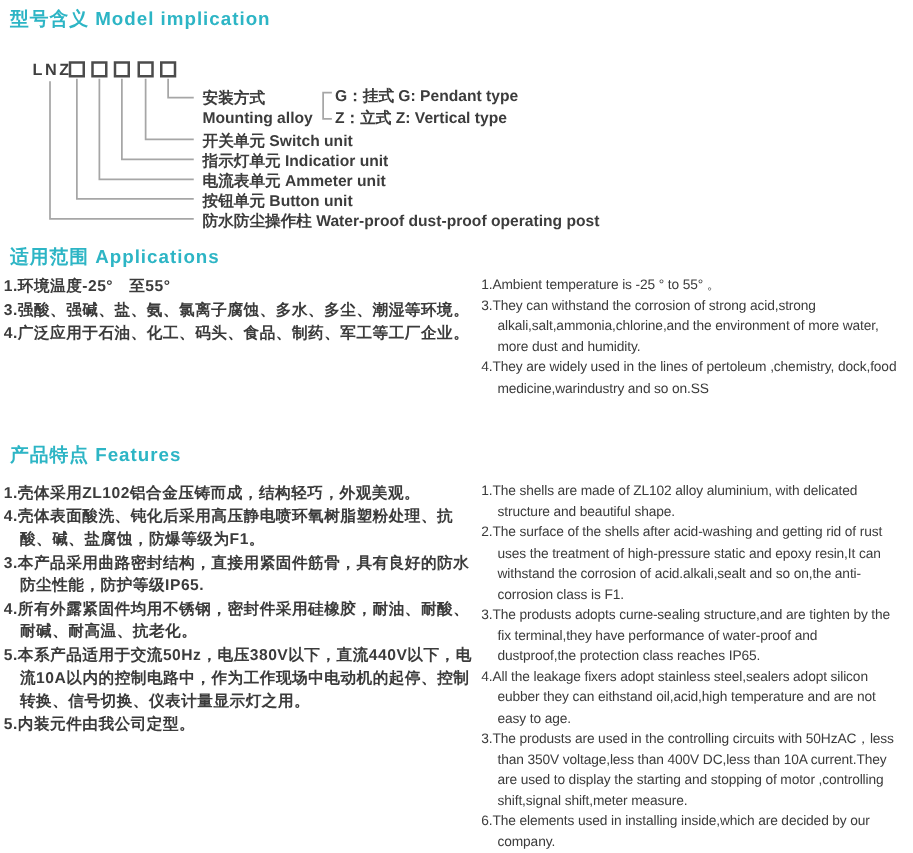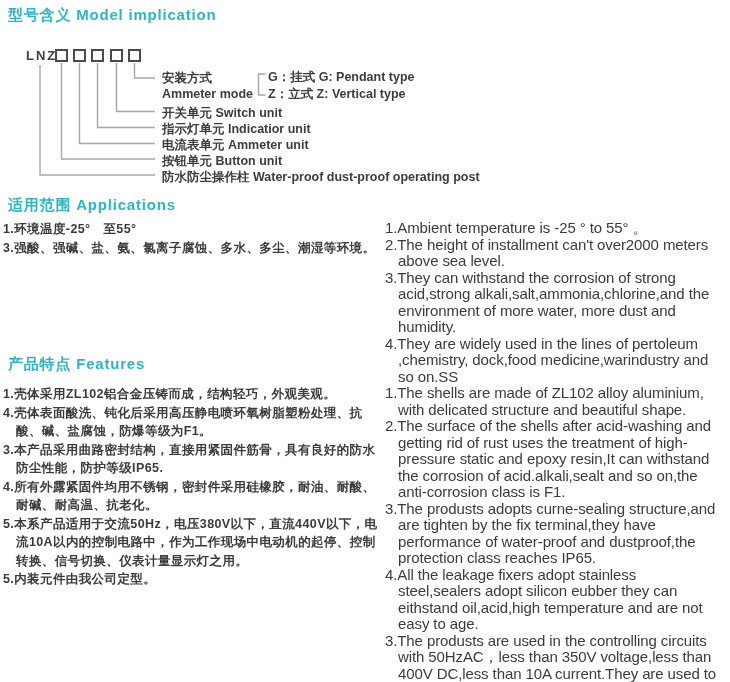--- a/index.html
+++ b/index.html
@@ -39,21 +39,21 @@
   }
   .opt{left:268px;}
 
   
   .cols{position:absolute;left:3px;width:716px;display:flex;}
   .apps{top:220px;}
   .feats{top:385px;}
   .col{margin:0;}
   .col p{margin:0;padding-left:13px;text-indent:-13px;}
   .col-cn{width:375px;flex:none;font-size:12.5px;line-height:18.5px;font-weight:600;letter-spacing:0.4px;}
-  .col-en{flex:1;margin-left:7px;font-size:15px;line-height:16.5px;letter-spacing:-0.1px;}
+  .col-en{flex:1;margin-left:7px;font-size:11px;line-height:16.5px;letter-spacing:-0.1px;}
 </style>
 </head>
 <body>
 
 <div class="page">
 
   <h2 class="section-title t1">型号含义 Model implication</h2>
 
   <div class="diagram">
     <div class="model-code">LNZ -</div>
@@ -71,42 +71,42 @@
         <polyline points="97.5,18 97.5,82.5 155,82.5"></polyline>
         <polyline points="79.5,18 79.5,98.5 155,98.5"></polyline>
         <polyline points="61.5,18 61.5,114 155,114"></polyline>
         <polyline points="40,20 40,130 155,130"></polyline>
         <path d="M265.5,29 H258.5 V50 H265.5"></path>
       </g>
     </svg>
 
     <div class="dl" style="top:25px">
       <div>安装方式</div>
-      <div>Ammeter mode</div>
+      <div>Mounting alloy</div>
     </div>
     <div class="dl opt" style="top:41px">Z：立式 Z: Vertical type</div>
     <div class="dl opt" style="top:24px">G：挂式 G: Pendant type</div>
 
     <div class="dl" style="top:60px">开关单元 Switch unit</div>
     <div class="dl" style="top:76px">指示灯单元 Indicatior unit</div>
     <div class="dl" style="top:92px">电流表单元 Ammeter unit</div>
     <div class="dl" style="top:107.5px">按钮单元  Button unit</div>
     <div class="dl" style="top:123.5px">防水防尘操作柱 Water-proof dust-proof operating post</div>
   </div>
 
   <h2 class="section-title t2">适用范围 Applications</h2>
 
   <div class="cols apps">
     <div class="col col-cn">
       <p>1.环境温度-25°　至55°</p>
       <p>3.强酸、强碱、盐、氨、氯离子腐蚀、多水、多尘、潮湿等环境。</p>
+      <p>4.广泛应用于石油、化工、码头、食品、制药、军工等工厂企业。</p>
     </div>
     <div class="col col-en">
       <p>1.Ambient temperature is -25 ° to 55° 。</p>
-      <p>2.The height of installment can't over2000 meters above sea level.</p>
       <p>3.They can withstand the corrosion of strong acid,strong alkali,salt,ammonia,chlorine,and the environment of more water, more dust and humidity.</p>
       <p>4.They are widely used in the lines of pertoleum ,chemistry, dock,food medicine,warindustry and so on.SS</p>
     </div>
   </div>
 
   <h2 class="section-title t3">产品特点 Features</h2>
 
   <div class="cols feats">
     <div class="col col-cn">
       <p>1.壳体采用ZL102铝合金压铸而成，结构轻巧，外观美观。</p>

